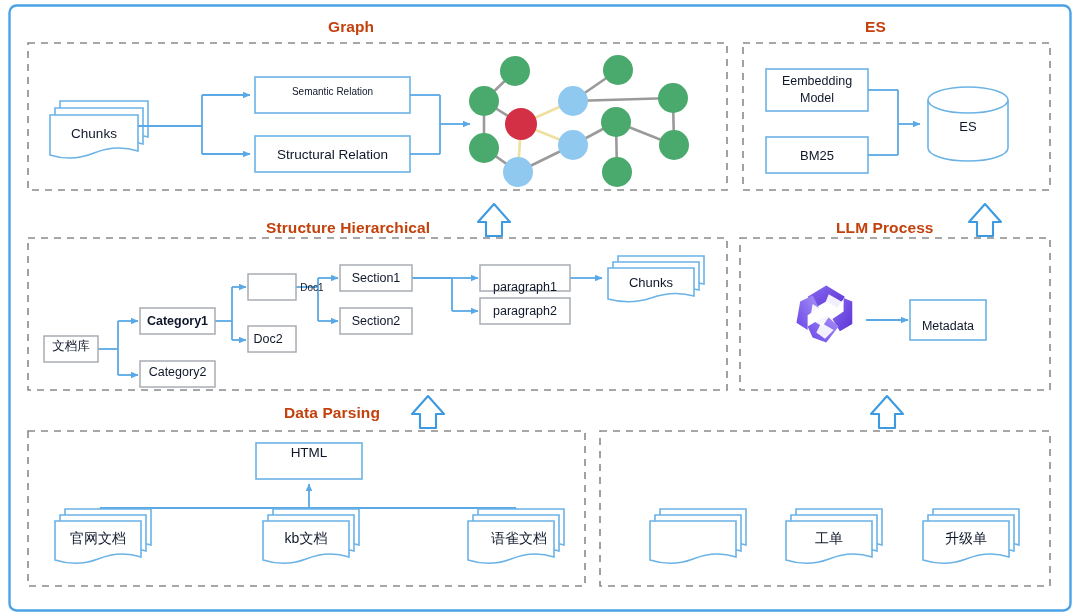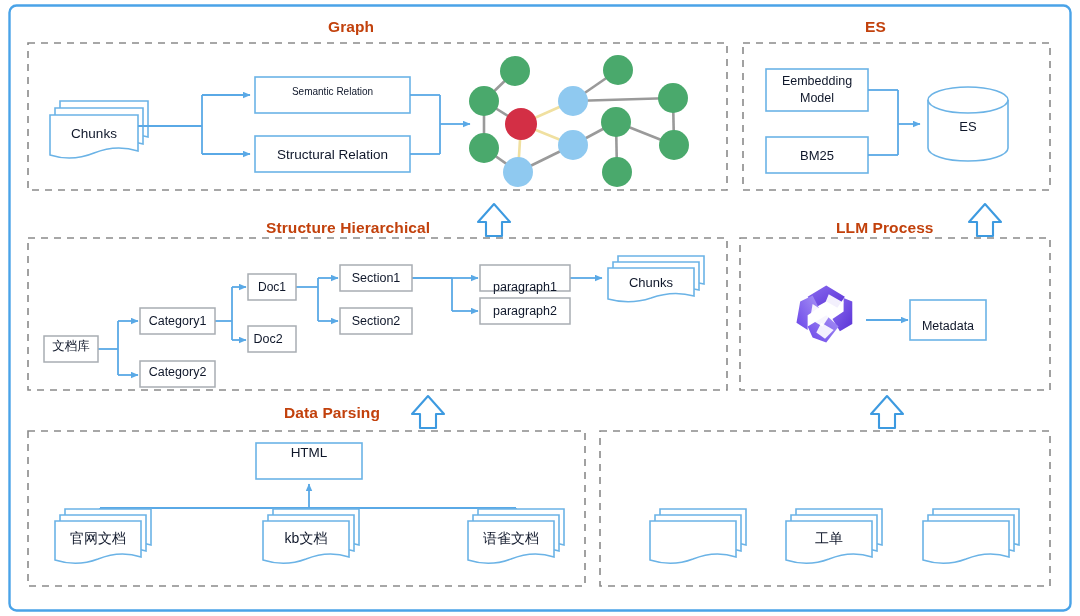--- a/index.html
+++ b/index.html
@@ -236,32 +236,33 @@
   <div class="boxlabel" style="left:50px;top:115px;width:88px;height:36px;font-size:13.5px;">Chunks</div>
   <div class="boxlabel" style="left:255px;top:77px;width:155px;height:28px;font-size:10px;">Semantic Relation</div>
   <div class="boxlabel" style="left:255px;top:136px;width:155px;height:36px;font-size:13.5px;">Structural Relation</div>
 
   <div class="boxlabel" style="left:766px;top:69px;width:102px;height:42px;font-size:12.5px;line-height:1.35;">Eembedding
 Model</div>
   <div class="boxlabel" style="left:766px;top:137px;width:102px;height:36px;font-size:13px;">BM25</div>
   <div class="boxlabel" style="left:928px;top:108px;width:80px;height:36px;font-size:13px;">ES</div>
 
   <div class="boxlabel" style="left:44px;top:336px;width:54px;height:20px;font-size:12.5px;">文档库</div>
-  <div class="boxlabel" style="left:140px;top:308px;width:75px;height:26px;font-size:12.5px;">Category1</div>
+  <div class="boxlabel" style="left:140px;top:308px;width:75px;height:26px;font-size:12.5px;font-weight:bold;">Category1</div>
   <div class="boxlabel" style="left:140px;top:361px;width:75px;height:22px;font-size:12.5px;">Category2</div>
-  <div class="boxlabel" style="left:248px;top:274px;width:48px;height:26px;font-size:12px;">Doc1</div>
+  <div class="boxlabel" style="left:248px;top:274px;width:48px;height:26px;font-size:10px;padding-left:40px;">Doc1</div>
   <div class="boxlabel" style="left:248px;top:326px;width:40px;height:26px;font-size:12.5px;">Doc2</div>
   <div class="boxlabel" style="left:340px;top:265px;width:72px;height:26px;font-size:12.5px;">Section1</div>
   <div class="boxlabel" style="left:340px;top:308px;width:72px;height:26px;font-size:12.5px;">Section2</div>
   <div class="boxlabel" style="left:480px;top:265px;width:90px;height:44px;font-size:12.5px;">paragraph1</div>
   <div class="boxlabel" style="left:480px;top:298px;width:90px;height:26px;font-size:12.5px;">paragraph2</div>
   <div class="boxlabel" style="left:608px;top:268px;width:86px;height:28px;font-size:13px;">Chunks</div>
 
   <div class="boxlabel" style="left:910px;top:300px;width:76px;height:52px;font-size:12.5px;">Metadata</div>
 
   <div class="boxlabel" style="left:256px;top:434px;width:106px;height:36px;font-size:13.5px;">HTML</div>
   <div class="boxlabel" style="left:55px;top:521px;width:86px;height:36px;font-size:14px;">官网文档</div>
   <div class="boxlabel" style="left:263px;top:521px;width:86px;height:36px;font-size:14px;">kb文档</div>
-  <div class="boxlabel" style="left:468px;top:521px;width:86px;height:36px;font-size:14px;">语雀文档</div>
+  <div class="boxlabel" style="left:468px;top:521px;width:86px;height:36px;font-size:14px;padding-left:8px;">语雀文档</div>
 
   <div class="boxlabel" style="left:786px;top:521px;width:86px;height:36px;font-size:14px;">工单</div>
+  <div class="boxlabel" style="left:923px;top:521px;width:86px;height:36px;font-size:14px;">升级单</div>
 
 </div>
 
 </body></html>

